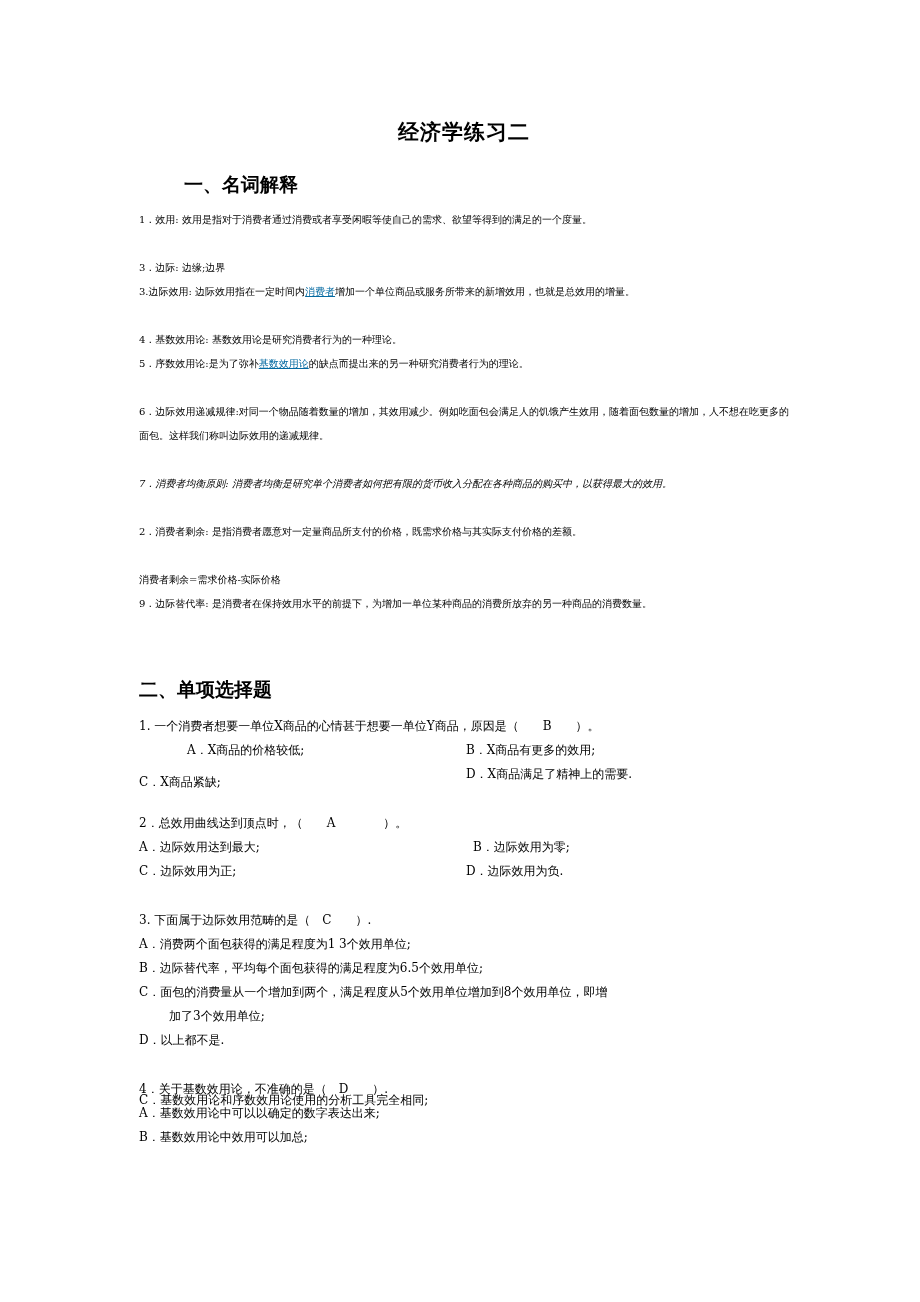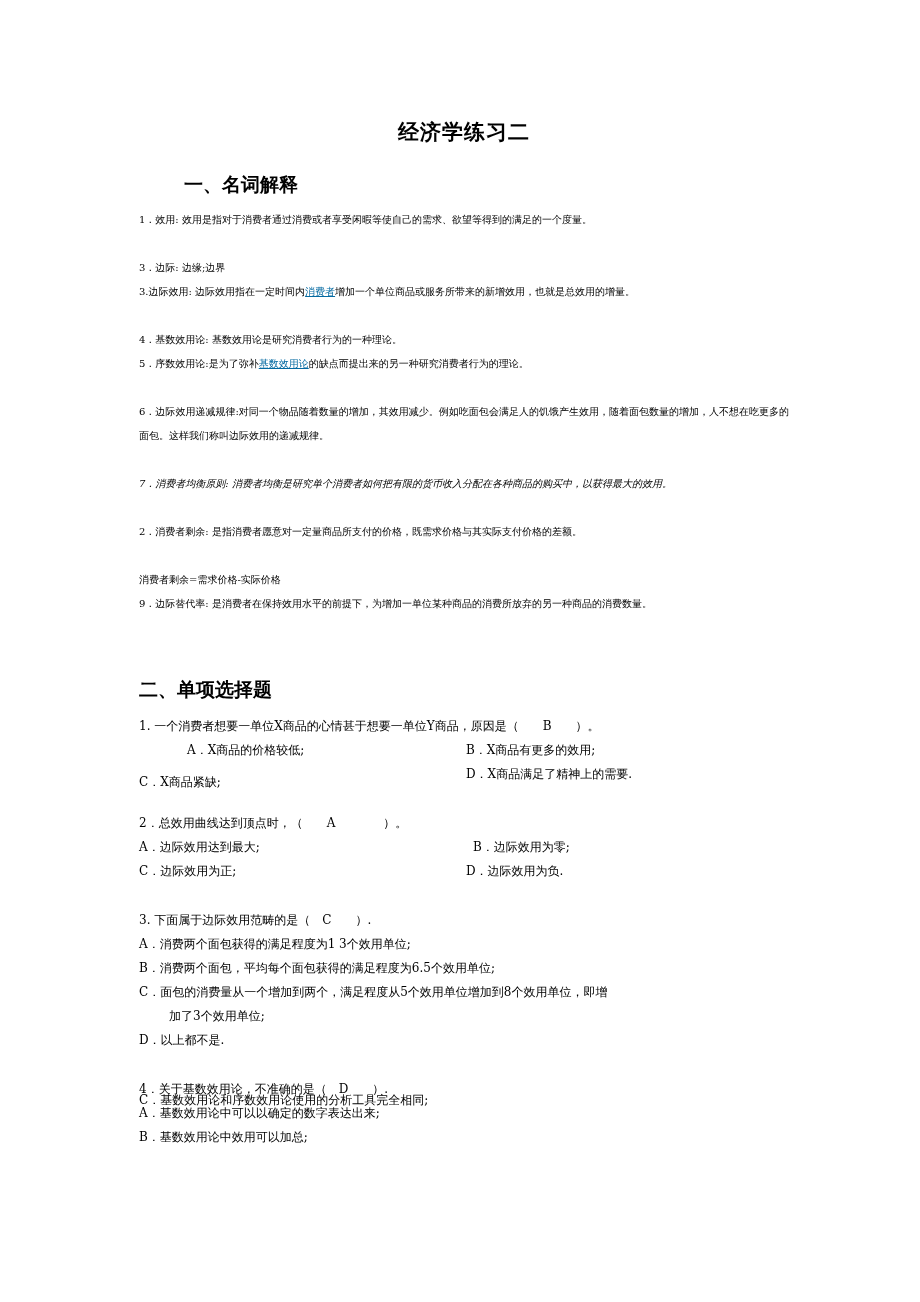--- a/index.html
+++ b/index.html
@@ -62,21 +62,21 @@
   <div class="opt" style="top:762px;left:327px;">D．X商品满足了精神上的需要.</div>
 
   <div class="opt" style="top:811px;left:0;">2．总效用曲线达到顶点时，（　　A　　　　）。</div>
   <div class="opt" style="top:835px;left:0;">A．边际效用达到最大;</div>
   <div class="opt" style="top:835px;left:327px;margin-left:7px;">B．边际效用为零;</div>
   <div class="opt" style="top:859px;left:0;">C．边际效用为正;</div>
   <div class="opt" style="top:859px;left:327px;">D．边际效用为负.</div>
 
   <div class="opt" style="top:908px;left:0;text-align:center;">3. 下面属于边际效用范畴的是（　C　　）.</div>
   <div class="opt" style="top:932px;left:0;">A．消费两个面包获得的满足程度为1 3个效用单位;</div>
-  <div class="opt" style="top:956px;left:0;">B．消费两个面包，平均每个面包获得的满足程度为6.5个效用单位;</div>
+  <div class="opt" style="top:956px;left:0;">B．边际替代率，平均每个面包获得的满足程度为6.5个效用单位;</div>
   <div class="opt" style="top:980px;left:0;">C．面包的消费量从一个增加到两个，满足程度从5个效用单位增加到8个效用单位，即增</div>
   <div class="opt" style="top:1004px;left:30px;">加了3个效用单位;</div>
   <div class="opt" style="top:1028px;left:0;">D．以上都不是.</div>
 
   <div class="opt" style="top:1077px;left:0;">4．关于基数效用论，不准确的是（　D　　）.</div>
   <div class="opt" style="top:1101px;left:0;">A．基数效用论中可以以确定的数字表达出来;</div>
   <div class="opt" style="top:1125px;left:0;">B．基数效用论中效用可以加总;</div>
   <div class="opt" style="top:1088px;left:0;">C．基数效用论和序数效用论使用的分析工具完全相同;</div>
 </div>
 

